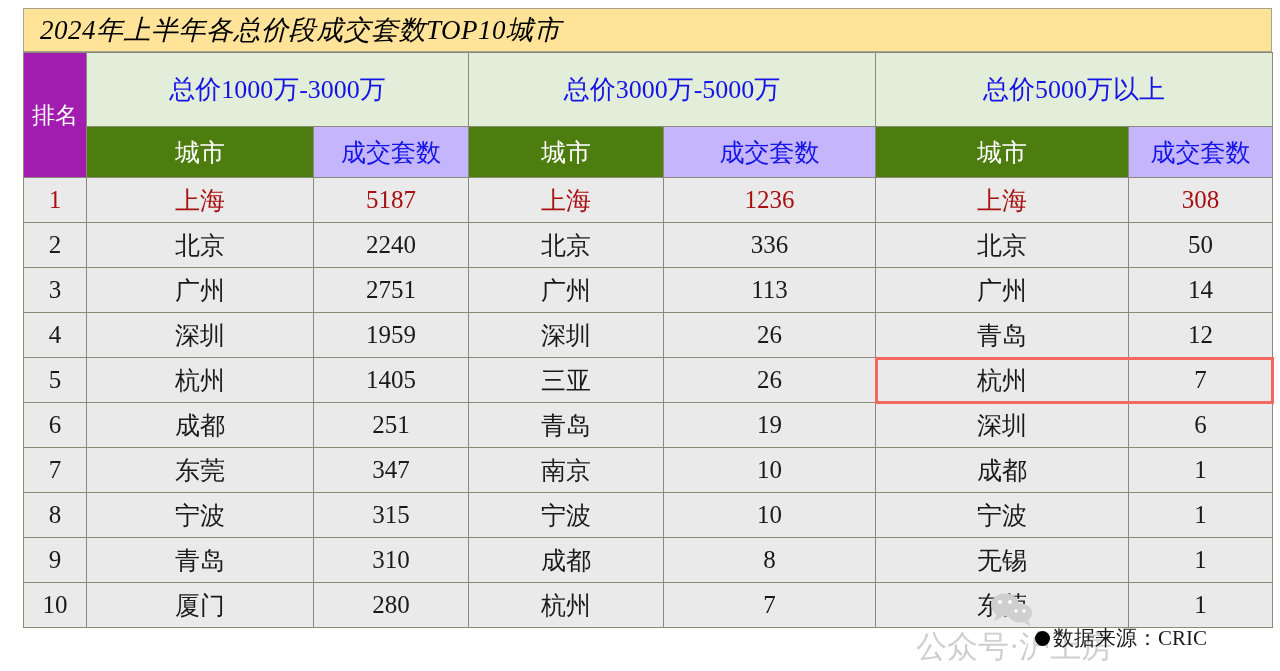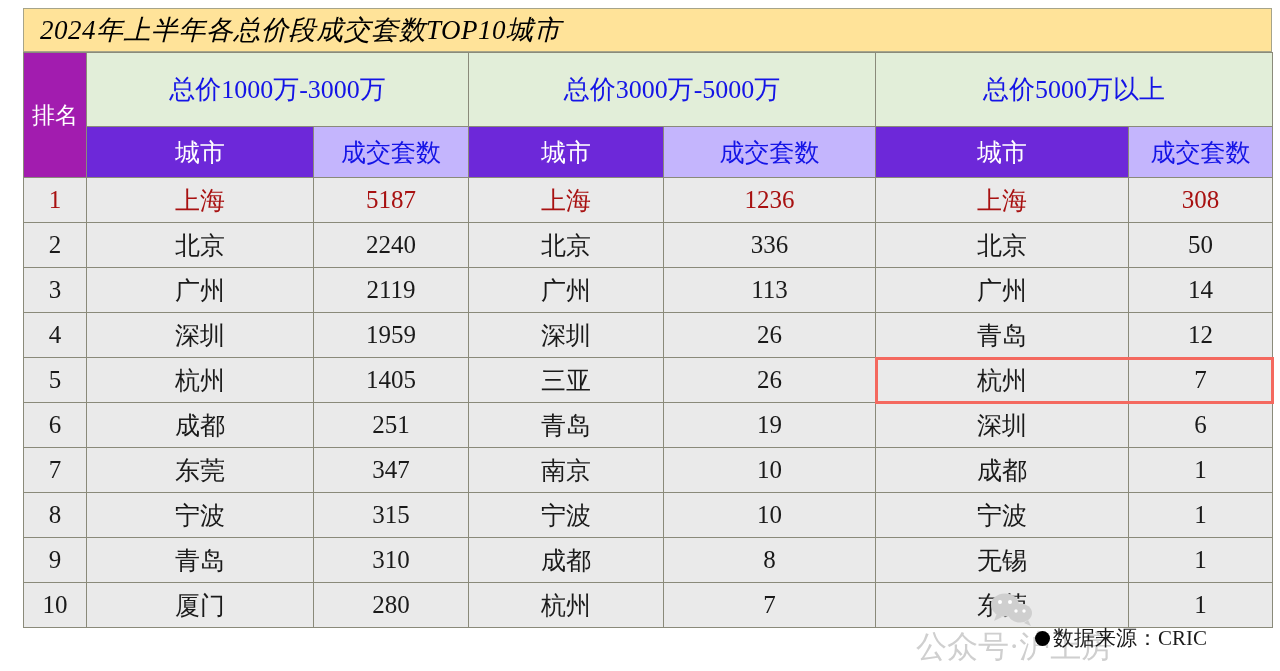--- a/index.html
+++ b/index.html
@@ -64,21 +64,21 @@
   }
   
   .th-group {
     background: #e2eed9;
     color: #1414e6;
     font-size: 26px;
     height: 73px;
   }
   
   .th-sub-city {
-    background: #6d28d9;
+    background: #4d7c0f;
     color: #ffffff;
     font-size: 25px;
     height: 50px;
   }
   .th-sub-count {
     background: #c4b5fd;
     color: #1414e6;
     font-size: 25px;
     height: 50px;
   }
@@ -204,21 +204,21 @@
         <td>北京</td>
         <td>2240</td>
         <td>北京</td>
         <td>336</td>
         <td>北京</td>
         <td>50</td>
       </tr>
       <tr>
         <td>3</td>
         <td>广州</td>
-        <td>2119</td>
+        <td>2751</td>
         <td>广州</td>
         <td>113</td>
         <td>广州</td>
         <td>14</td>
       </tr>
       <tr>
         <td>4</td>
         <td>深圳</td>
         <td>1959</td>
         <td>深圳</td>

